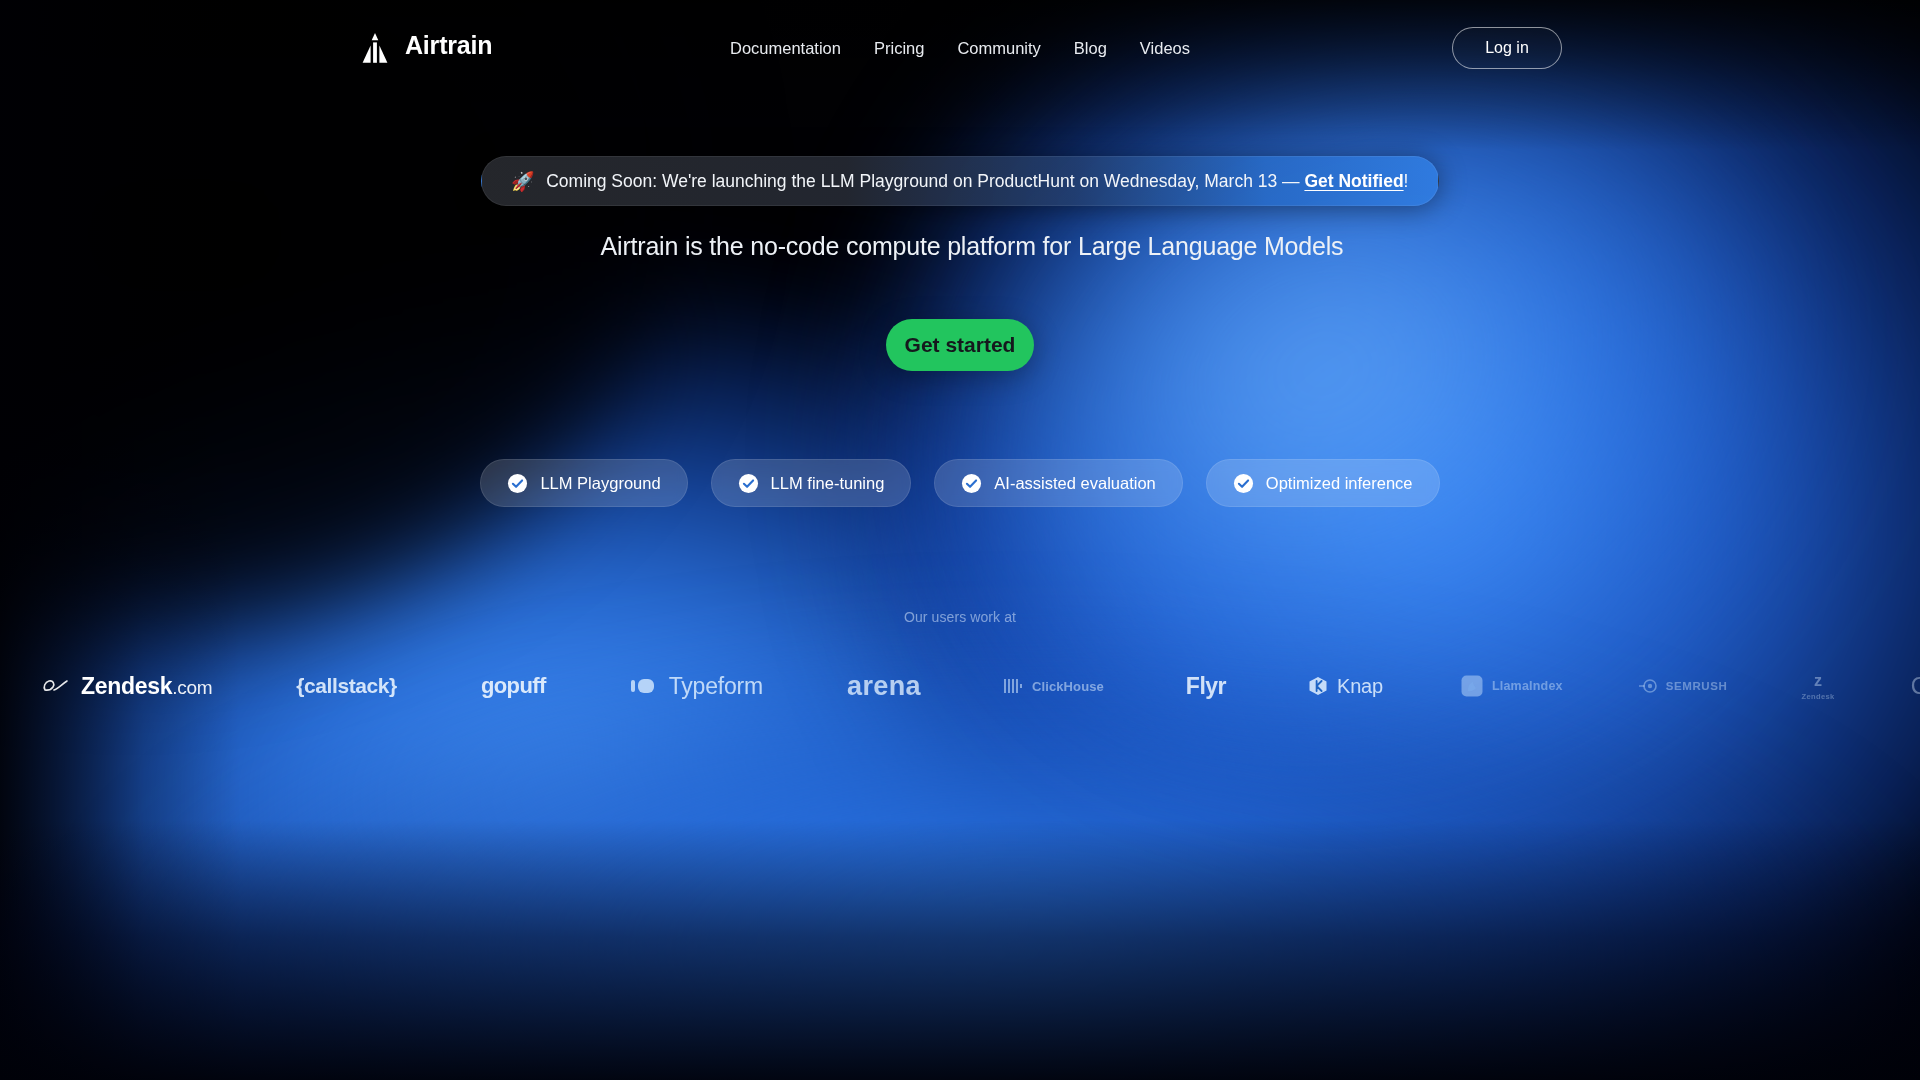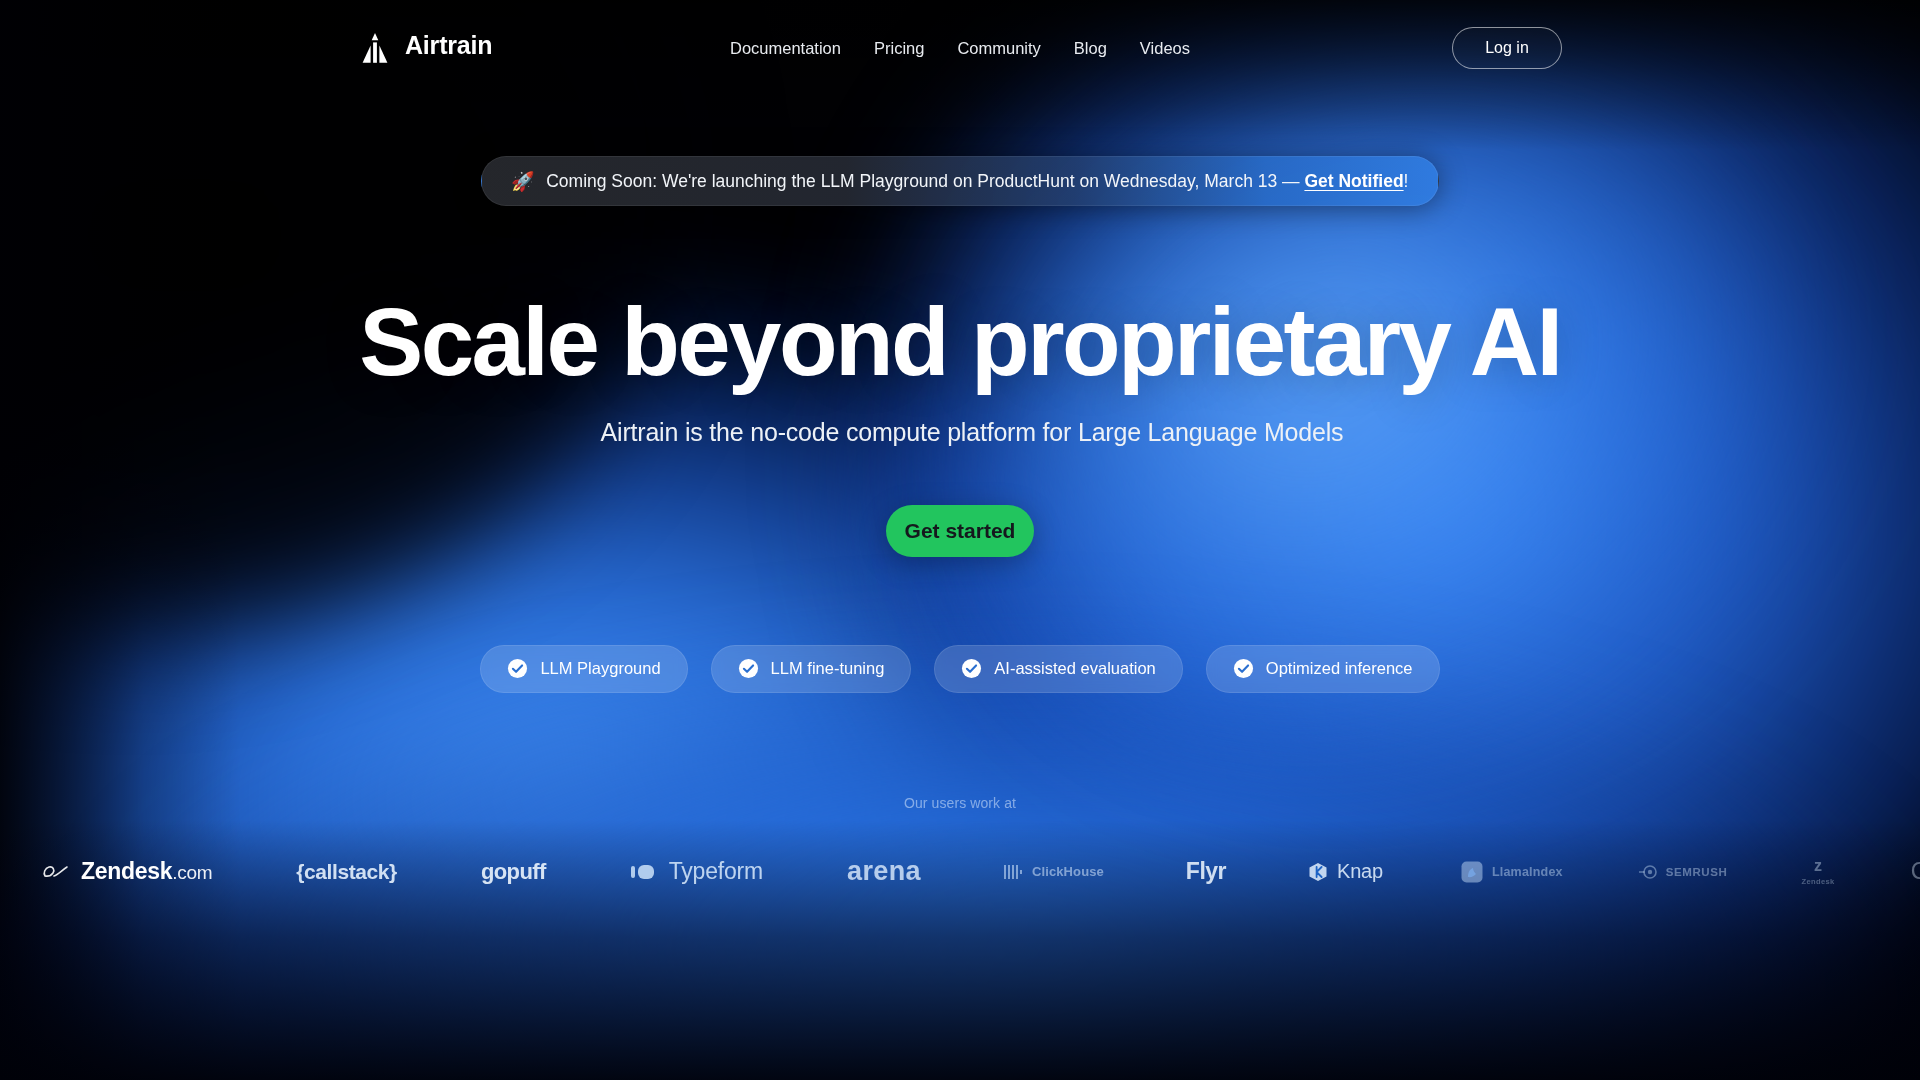--- a/index.html
+++ b/index.html
@@ -308,21 +308,20 @@
   </div>
 
   <div id="banner-wrap">
     <div class="banner">
       <span class="banner-emoji">🚀</span>
       <span class="banner-text"><span>Coming Soon: We're launching the LLM Playground on ProductHunt on Wednesday, March 13 — </span><span class="banner-link">Get Notified</span><span>!</span></span>
     </div>
   </div>
 
   <div id="hero">
-    <h1 class="headline">Scale beyond proprietary AI</h1>
     <p class="subhead">Airtrain is the no-code compute platform for Large Language Models</p>
 
     <div class="cta-wrap">
       <button class="cta-btn">Get started</button>
     </div>
 
     <div class="pills">
       <div class="pill">
         <svg class="check" viewBox="0 0 22 22">
           <circle cx="11" cy="11" r="10" fill="#ffffff"></circle>

